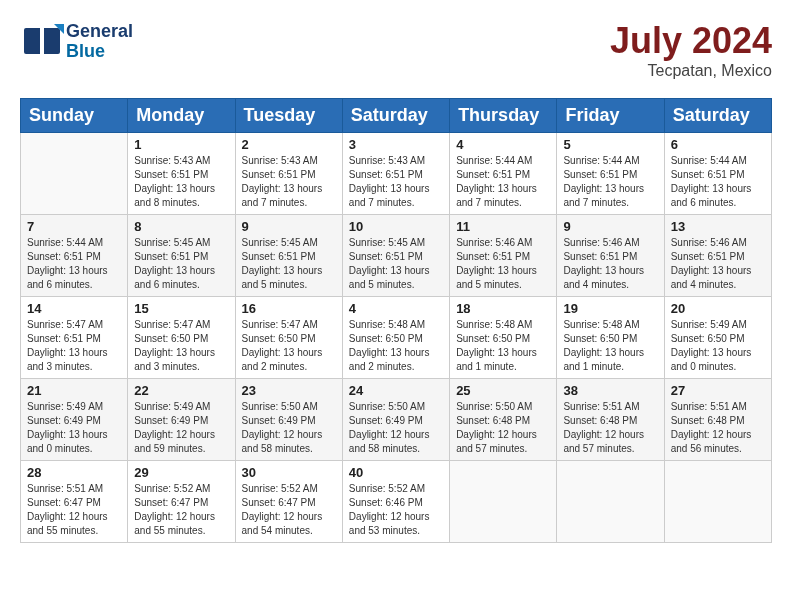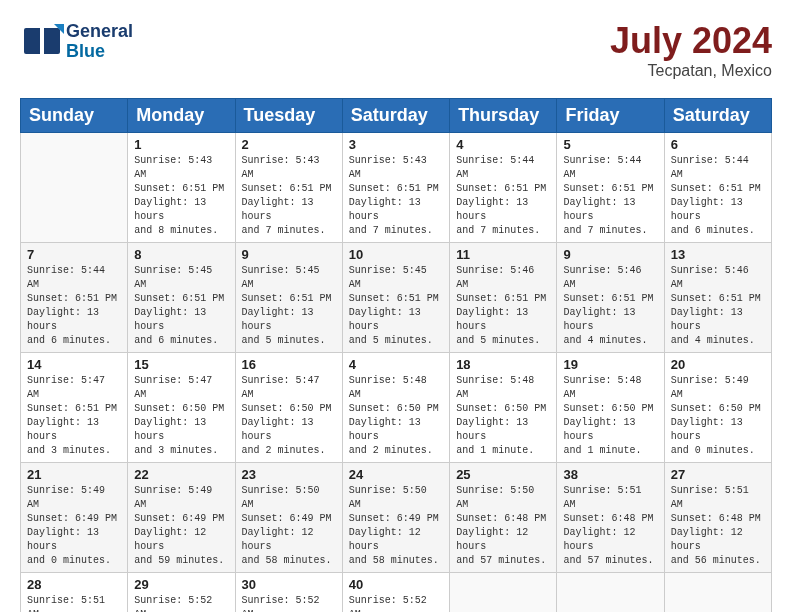--- a/index.html
+++ b/index.html
@@ -69,21 +69,20 @@
       font-weight: bold;
       font-size: 13px;
       color: #222;
       display: block;
       margin-bottom: 2px;
     }
     .day-info {
       font-size: 10px;
       color: #333;
       line-height: 1.4;
-      font-family: Liberation Mono, monospace;
     }
     .empty-cell {
       background: #f9f9f9;
     }
     .row-alt {
       background: #f5f5f5;
     }
   </style>
 </head>
 <body>

